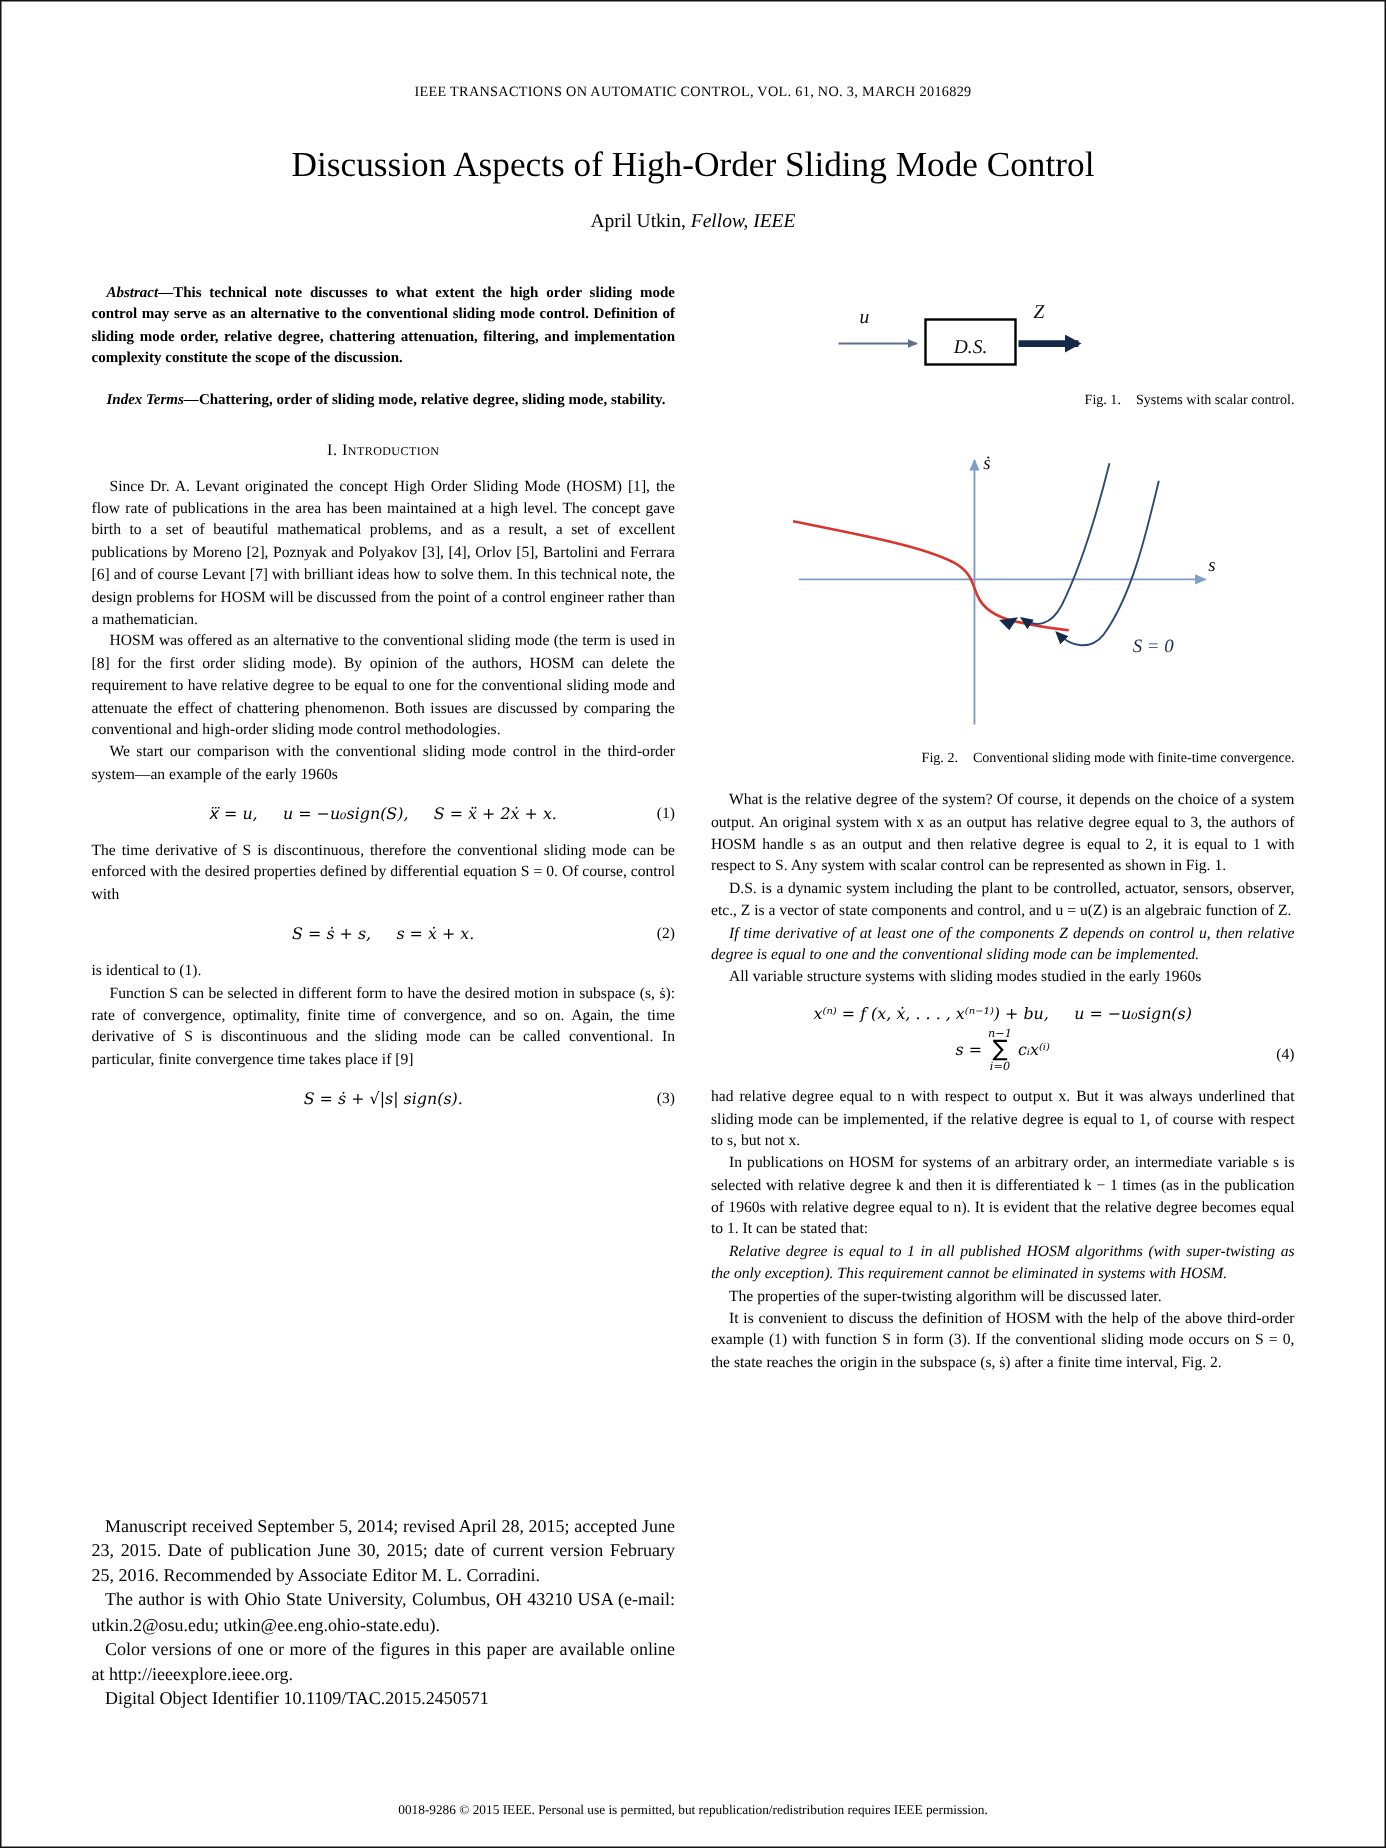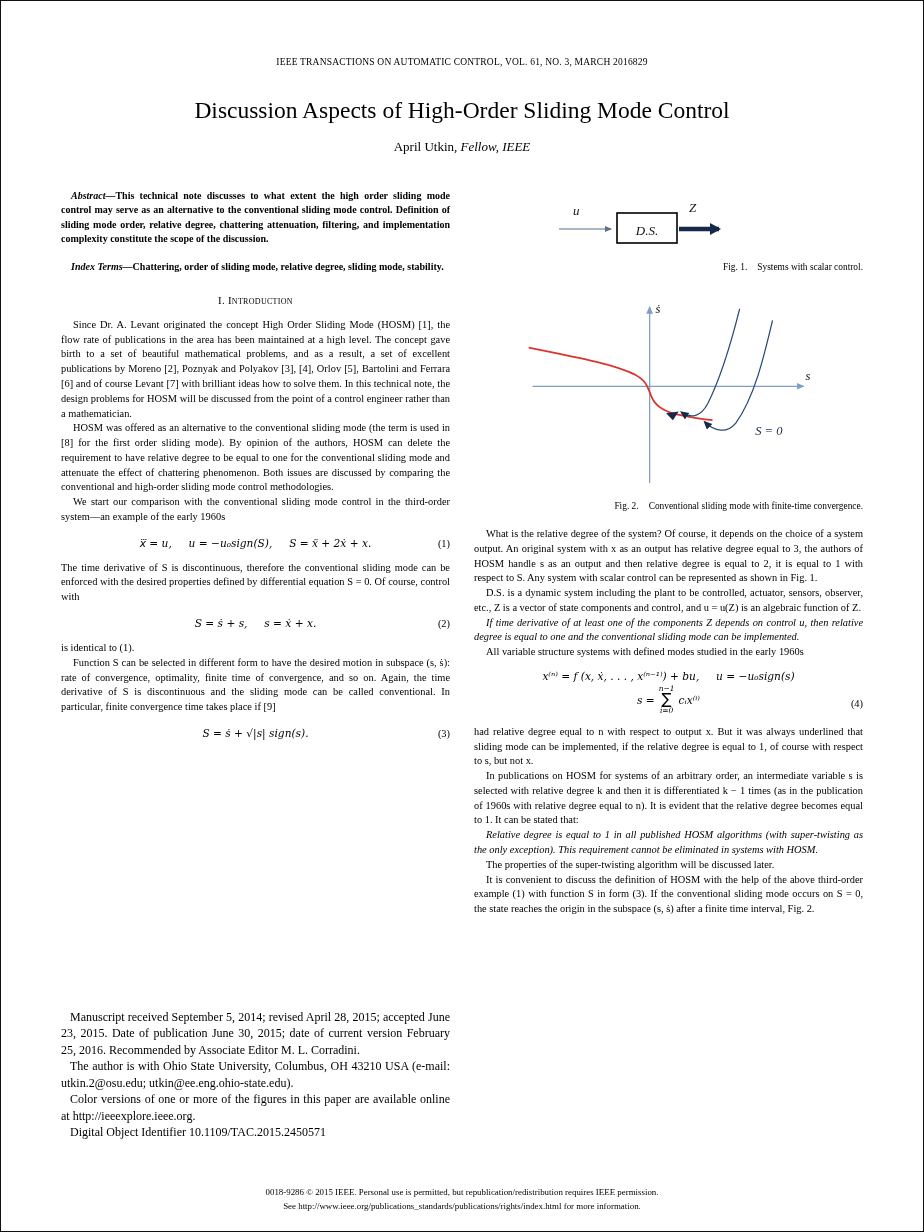--- a/index.html
+++ b/index.html
@@ -142,21 +142,21 @@
             <text x="141" y="16" class="svg-math">ṡ</text>
             <text x="296" y="86" class="svg-math">s</text>
             <text x="244" y="142" class="svg-math fig2-annot">S = 0</text>
           </svg>
         </div>
         <p class="fig-caption"><span class="cap-label">Fig. 2.</span><span>Conventional sliding mode with finite-time convergence.</span></p>
 
         <p class="para mt16">What is the relative degree of the system? Of course, it depends on the choice of a system output. An original system with x as an output has relative degree equal to 3, the authors of HOSM handle s as an output and then relative degree is equal to 2, it is equal to 1 with respect to S. Any system with scalar control can be represented as shown in Fig. 1.</p>
         <p class="para">D.S. is a dynamic system including the plant to be controlled, actuator, sensors, observer, etc., Z is a vector of state components and control, and u = u(Z) is an algebraic function of Z.</p>
         <p class="para italic-para">If time derivative of at least one of the components Z depends on control u, then relative degree is equal to one and the conventional sliding mode can be implemented.</p>
-        <p class="para">All variable structure systems with defined modes studied in the early 1960s</p>
+        <p class="para">All variable structure systems with sliding modes studied in the early 1960s</p>
 
         <div class="equation eq4">
           <div>
             <div class="eq-body">x⁽ⁿ⁾ = f (x, ẋ, . . . , x⁽ⁿ⁻¹⁾) + bu,     u = −u₀sign(s)</div>
             <div class="eq4-line2">
               <span class="eq-body">s =</span>
               <span class="bigsum">
                 <span class="sum-limit">n−1</span>
                 <span class="sum-sigma">∑</span>
                 <span class="sum-limit">i=0</span>
@@ -172,15 +172,14 @@
         <p class="para italic-para">Relative degree is equal to 1 in all published HOSM algorithms (with super-twisting as the only exception). This requirement cannot be eliminated in systems with HOSM.</p>
         <p class="para">The properties of the super-twisting algorithm will be discussed later.</p>
         <p class="para">It is convenient to discuss the definition of HOSM with the help of the above third-order example (1) with function S in form (3). If the conventional sliding mode occurs on S = 0, the state reaches the origin in the subspace (s, ṡ) after a finite time interval, Fig. 2.</p>
       </div>
 
     </div>
   </div>
 
   <div class="page-footer">
     <div>0018-9286 © 2015 IEEE. Personal use is permitted, but republication/redistribution requires IEEE permission.</div>
-    <div>See http://www.ieee.org/publications_standards/publications/rights/index.html for more information.</div>
   </div>
 </div>
 
 </body></html>

